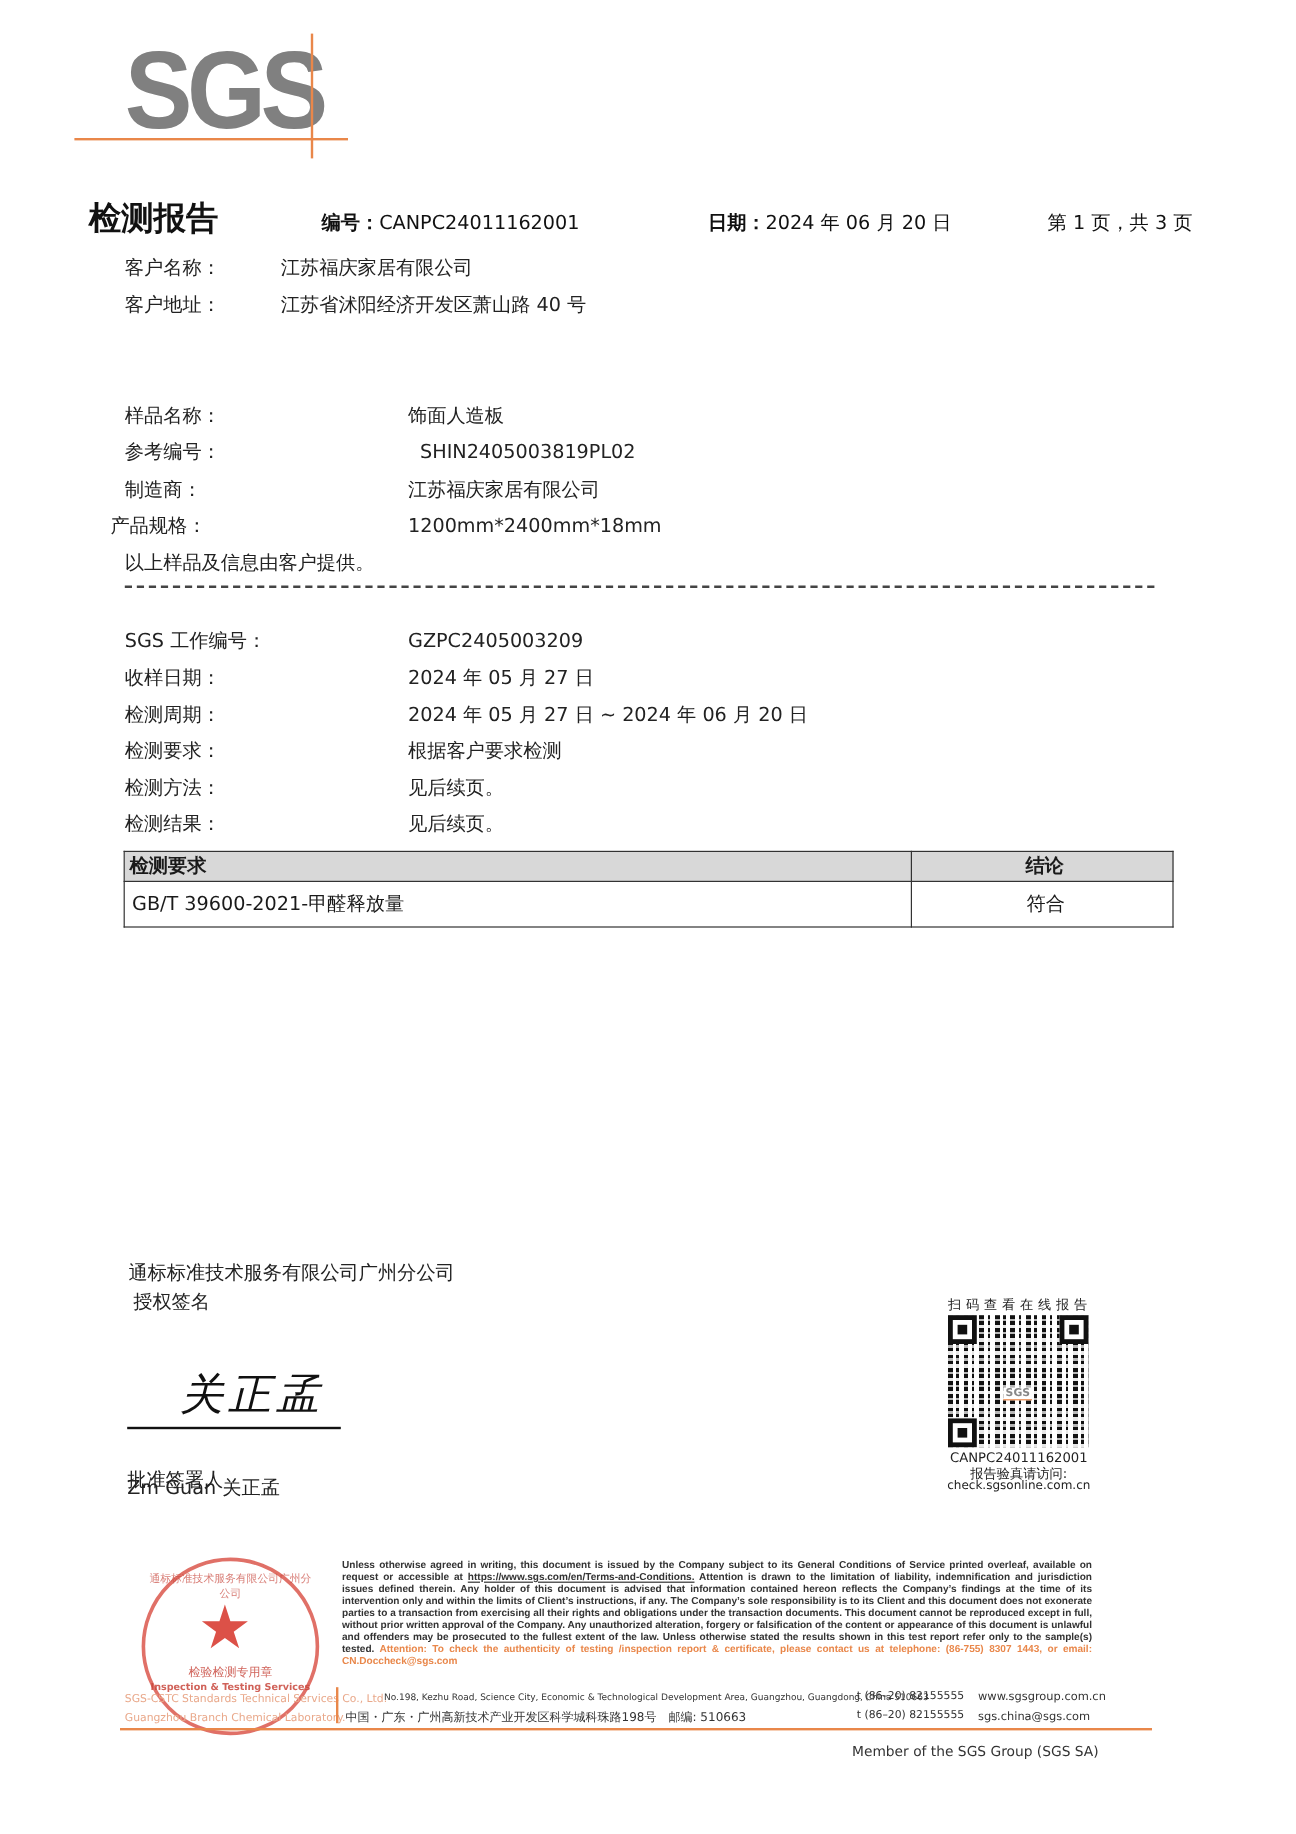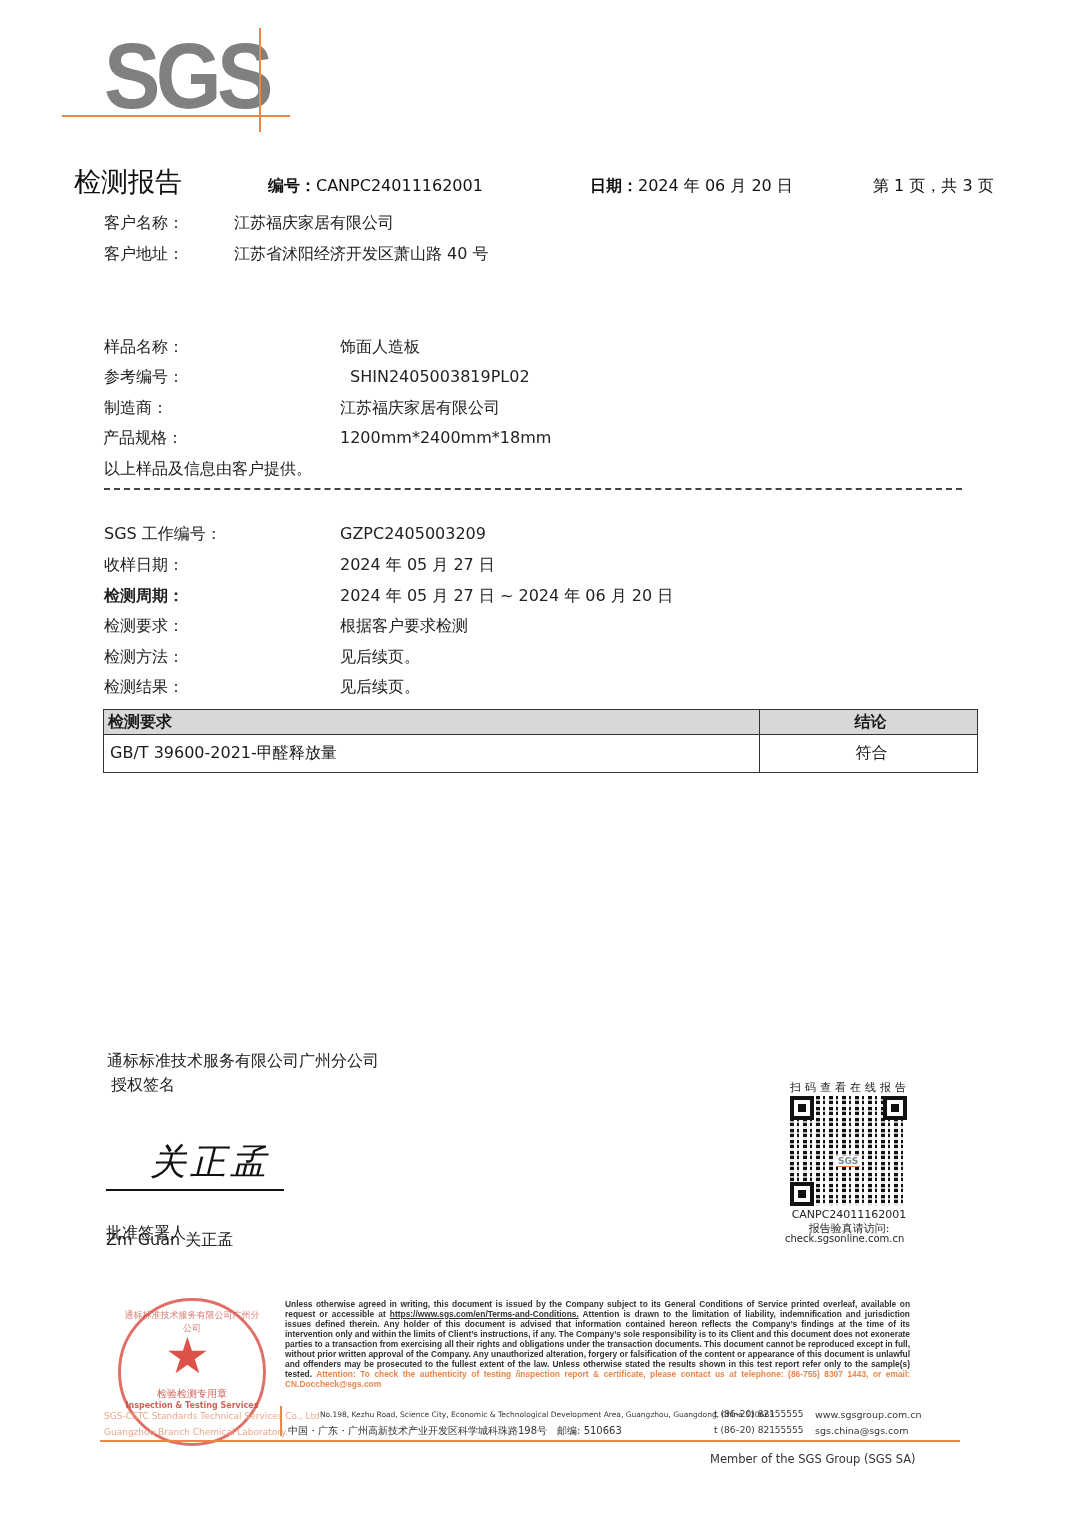--- a/index.html
+++ b/index.html
@@ -6,21 +6,21 @@
   html, body { width: 1080px; height: 1528px; background: #ffffff; }
   body { position: relative; font-family: "DejaVu Sans", "Liberation Sans", sans-serif; color: #1a1a1a; overflow: hidden; }
   .abs { position: absolute; }
 
   
   .logo-text { left: 104px; top: 30px; font-family: "Liberation Sans", sans-serif; font-weight: bold; font-size: 92px; letter-spacing: -5px; color: #808080; line-height: 92px; transform: scaleX(0.92); transform-origin: left; }
   .logo-hline { left: 62px; top: 115px; width: 228px; height: 2px; background: #e9874a; }
   .logo-vline { left: 259px; top: 28px; width: 2px; height: 104px; background: #e9874a; }
 
   
-  .title { left: 74px; top: 164px; font-size: 27px; font-weight: normal; color: #111; }
+  .title { left: 74px; top: 164px; font-size: 27px; font-weight: bold; color: #111; }
   .hdr { top: 176px; font-size: 16px; color: #111; }
   .hdr .lbl { font-weight: bold; }
 
   .row { font-size: 16px; color: #222; }
 
   .dash { left: 104px; top: 488px; width: 858px; height: 0; border-top: 2px dashed #444; }
 
   
   .tbl { left: 103px; top: 709px; width: 875px; border-collapse: collapse; font-size: 16px; }
   .tbl th, .tbl td { border: 1.5px solid #333; }
@@ -42,21 +42,21 @@
   .qr-box { left: 790px; top: 1096px; width: 117px; height: 110px; background:
      repeating-linear-gradient(90deg, #111 0 4px, #fff 4px 7px, #111 7px 9px, #fff 9px 13px),
      #fff; }
   .qr-inner { position: absolute; inset: 0; background:
      repeating-linear-gradient(0deg, rgba(255,255,255,0.9) 0 3px, rgba(255,255,255,0) 3px 6px, rgba(255,255,255,0.7) 6px 8px, rgba(255,255,255,0) 8px 11px); }
   .qr-finder { position: absolute; width: 24px; height: 24px; border: 4px solid #111; background: #fff; }
   .qr-finder::after { content: ""; position: absolute; left: 4px; top: 4px; width: 8px; height: 8px; background: #111; }
   .qr-sgs { position: absolute; left: 46px; top: 60px; background: #fff; color: #888; font-size: 9px; font-weight: bold; padding: 0 2px; border-bottom: 1px solid #e9874a; }
   .qr-id { left: 785px; top: 1208px; width: 128px; text-align: center; font-size: 11px; color: #222; }
   .qr-verify { left: 785px; top: 1221px; width: 128px; text-align: center; font-size: 11px; color: #222; }
-  .qr-url { left: 785px; top: 1233px; width: 128px; text-align: left; font-size: 10px; color: #222; }
+  .qr-url { left: 785px; top: 1233px; width: 128px; text-align: center; font-size: 10px; color: #222; }
 
   
   .stamp { left: 118px; top: 1298px; width: 148px; height: 148px; border-radius: 50%; border: 3px solid rgba(214,64,52,0.75); }
   .stamp-star { position: absolute; left: 44px; top: 30px; font-size: 50px; color: rgba(214,50,40,0.85); line-height: 1; }
   .stamp-cn { position: absolute; left: 0; width: 100%; top: 86px; text-align: center; font-size: 10px; color: rgba(200,70,60,0.85); }
   .stamp-en { position: absolute; left: 0; width: 100%; top: 100px; text-align: center; font-size: 8px; font-weight: bold; color: rgba(200,70,60,0.85); }
   .stamp-ring { position: absolute; left: 0; width: 100%; top: 8px; text-align: center; font-size: 9px; color: rgba(200,70,60,0.7); }
   .lab1 { left: 104px; top: 1411px; font-size: 9px; color: #e9a88a; }
   .lab2 { left: 104px; top: 1427px; font-size: 9px; color: #e9a88a; }
 
@@ -94,31 +94,31 @@
 <div class="abs row" style="left:234px; top:213px;">江苏福庆家居有限公司</div>
 <div class="abs row" style="left:104px; top:244px;">客户地址：</div>
 <div class="abs row" style="left:234px; top:244px;">江苏省沭阳经济开发区萧山路 40 号</div>
 
 <div class="abs row" style="left:104px; top:337px;">样品名称：</div>
 <div class="abs row" style="left:340px; top:337px;">饰面人造板</div>
 <div class="abs row" style="left:104px; top:367px;">参考编号：</div>
 <div class="abs row" style="left:340px; top:367px;margin-left:10px;">SHIN2405003819PL02</div>
 <div class="abs row" style="left:104px; top:398px;">制造商：</div>
 <div class="abs row" style="left:340px; top:398px;">江苏福庆家居有限公司</div>
-<div class="abs row" style="left:103px; top:428px;">产品规格：</div>
+<div class="abs row" style="left:92px; top:428px;">产品规格：</div>
 <div class="abs row" style="left:340px; top:428px;">1200mm*2400mm*18mm</div>
 <div class="abs row" style="left:104px; top:459px;">以上样品及信息由客户提供。</div>
 
 <div class="abs dash"></div>
 
 <div class="abs row" style="left:104px; top:524px;">SGS 工作编号：</div>
 <div class="abs row" style="left:340px; top:524px;">GZPC2405003209</div>
 <div class="abs row" style="left:104px; top:555px;">收样日期：</div>
 <div class="abs row" style="left:340px; top:555px;">2024 年 05 月 27 日</div>
-<div class="abs row" style="left:104px; top:586px;font-weight:bold;">检测周期：</div>
+<div class="abs row" style="left:104px; top:586px;">检测周期：</div>
 <div class="abs row" style="left:340px; top:586px;">2024 年 05 月 27 日 ~ 2024 年 06 月 20 日</div>
 <div class="abs row" style="left:104px; top:616px;">检测要求：</div>
 <div class="abs row" style="left:340px; top:616px;">根据客户要求检测</div>
 <div class="abs row" style="left:104px; top:647px;">检测方法：</div>
 <div class="abs row" style="left:340px; top:647px;">见后续页。</div>
 <div class="abs row" style="left:104px; top:677px;">检测结果：</div>
 <div class="abs row" style="left:340px; top:677px;">见后续页。</div>
 
 <table class="abs tbl">
   <thead>

